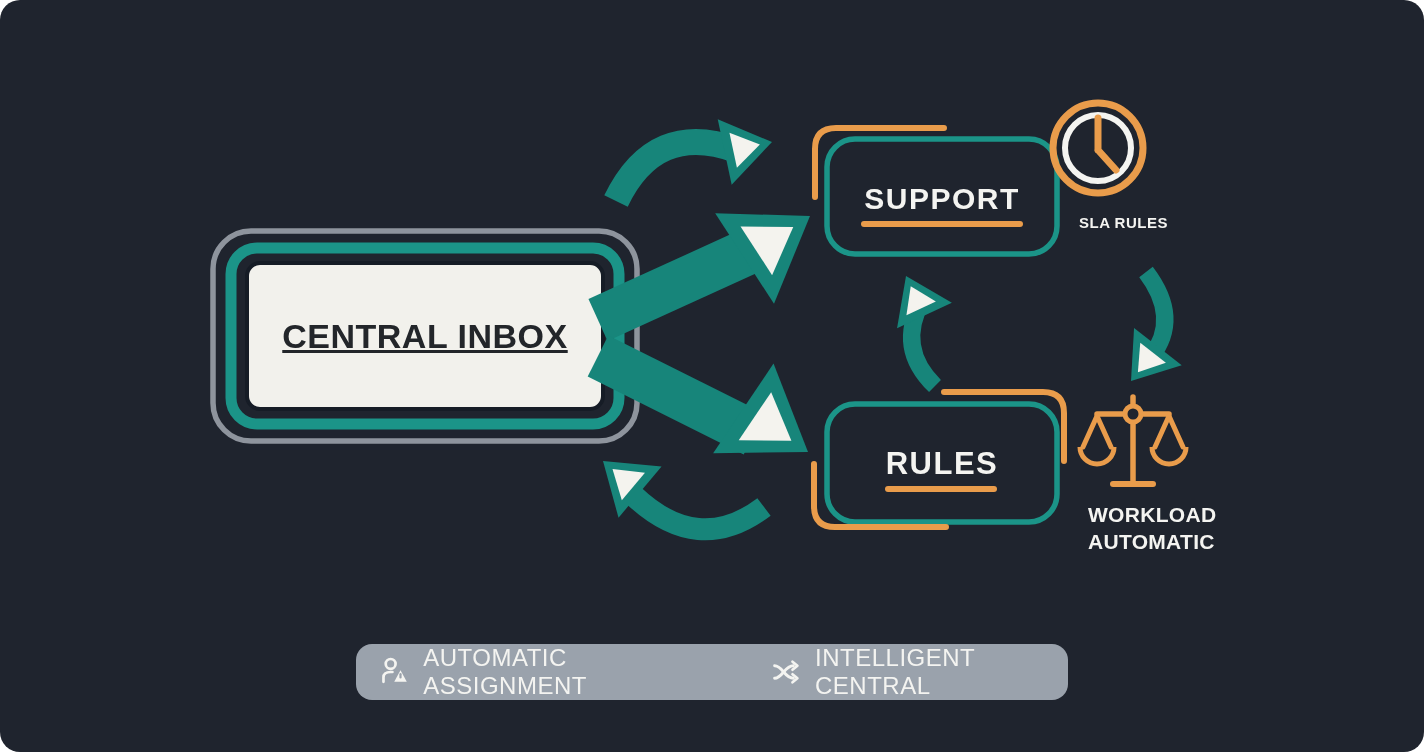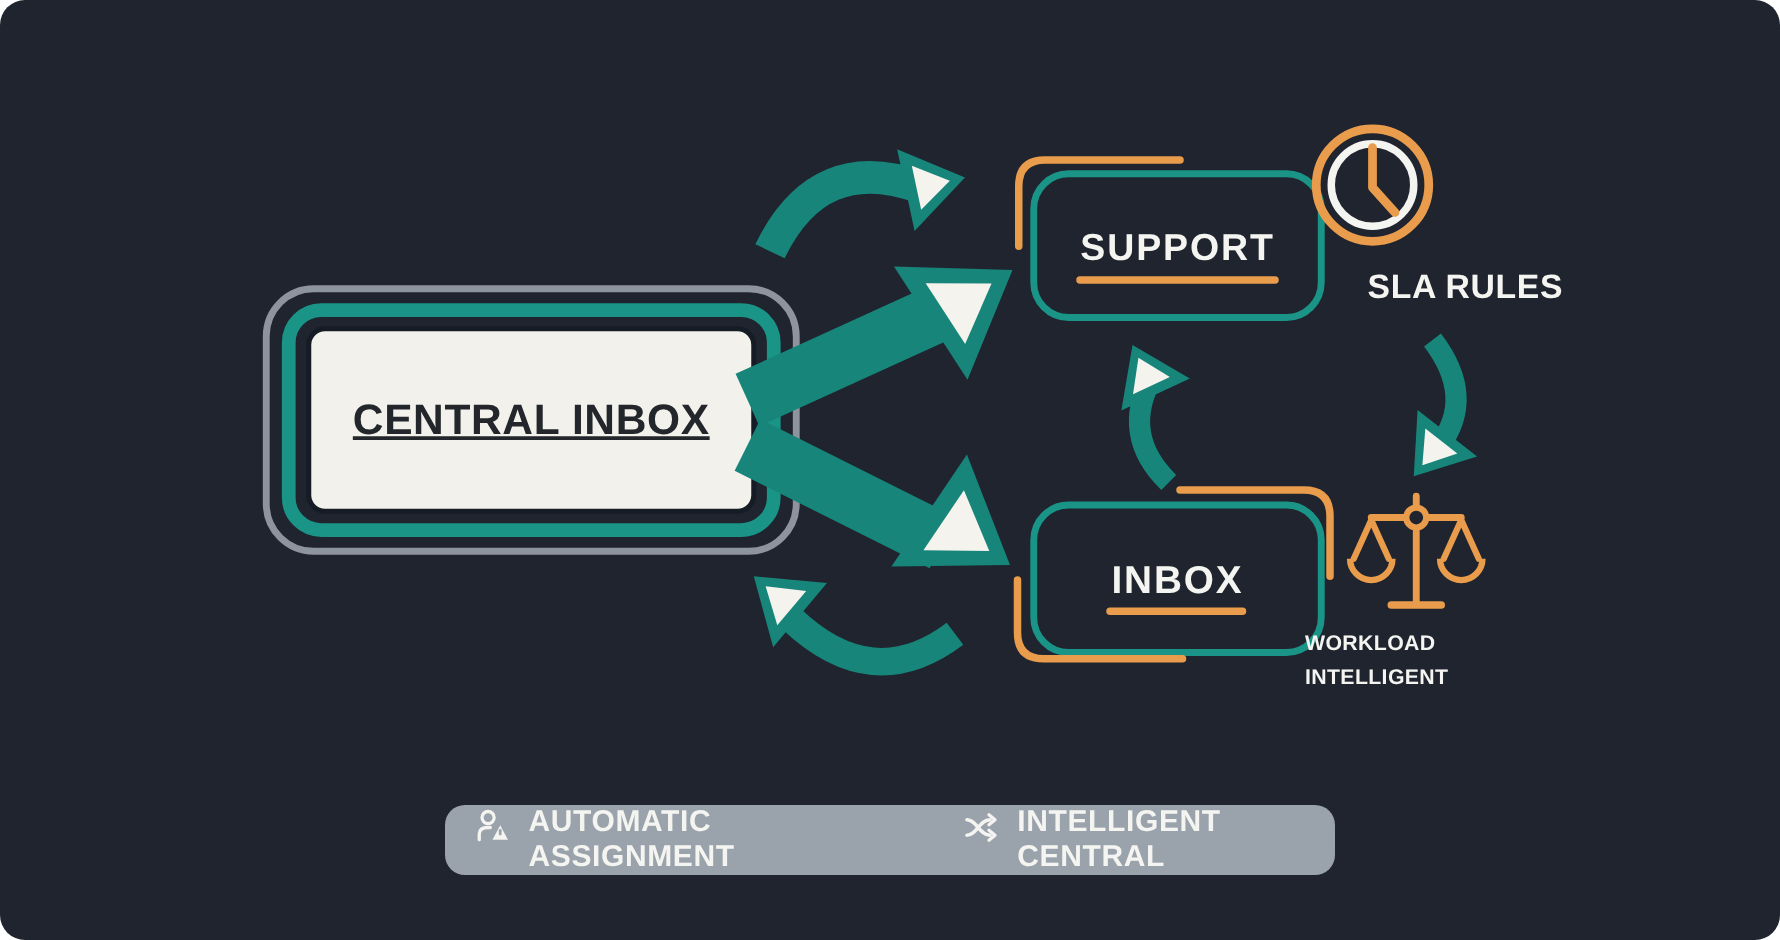--- a/index.html
+++ b/index.html
@@ -20,27 +20,27 @@
   .so{stroke:var(--orange);fill:none;}
   .sw{stroke:var(--text-light);fill:none;}
   .sg{stroke:var(--gray-border);fill:none;}
   .label{position:absolute;font-weight:bold;color:var(--text-light);}
   .central-label{
     left:247px;top:263px;width:356px;height:146px;display:flex;align-items:center;
     justify-content:center;font-size:34px;color:var(--text-dark);letter-spacing:.5px;text-decoration:underline;
   }
   .support-label{left:827px;top:176px;width:230px;height:46px;display:flex;align-items:center;justify-content:center;font-size:30px;letter-spacing:1.5px;}
   .sales-label{left:827px;top:441px;width:230px;height:46px;display:flex;align-items:center;justify-content:center;font-size:31px;letter-spacing:1.5px;}
-  .sla-label{left:1079px;top:214px;font-size:27px;letter-spacing:.5px;margin-left:15px;}
-  .workload-label{left:1044px;top:501px;font-size:17px;line-height:27px;letter-spacing:.3px;}
+  .sla-label{left:1079px;top:214px;font-size:15px;letter-spacing:.5px;}
+  .workload-label{left:1088px;top:501px;font-size:21px;line-height:27px;letter-spacing:.3px;}
   .footer{
     position:absolute;left:356px;top:644px;width:712px;height:56px;background:var(--footer-bg);
     border-radius:16px;display:flex;align-items:center;justify-content:center;gap:44px;
   }
-  .footer-item{display:flex;gap:12px;font-weight:bold;color:var(--text-light);font-size:24px;letter-spacing:.5px;padding-left:23px;}
+  .footer-item{display:flex;align-items:center;gap:12px;font-weight:normal;color:var(--text-light);font-size:24px;letter-spacing:.5px;padding-left:23px;}
   .footer-icon{display:block;}
 </style>
 </head>
 <body>
 
 <div class="canvas">
 
   <svg class="diagram-svg" viewBox="0 0 1424 752">
     <defs>
       <g id="ah">
@@ -107,25 +107,25 @@
       <path class="so" stroke-width="5" stroke-linecap="round" d="M 1097 416 L 1083 447 M 1097 416 L 1111 447"></path>
       <path class="so" stroke-width="5" stroke-linecap="round" d="M 1169 416 L 1155 447 M 1169 416 L 1183 447"></path>
       <path class="so" stroke-width="5" d="M 1080 447 A 17 17 0 0 0 1114 447"></path>
       <path class="so" stroke-width="5" d="M 1152 447 A 17 17 0 0 0 1186 447"></path>
       <path class="so" stroke-width="6" stroke-linecap="round" d="M 1113 484 L 1153 484"></path>
     </g>
   </svg>
 
   <div class="label central-label">CENTRAL INBOX</div>
   <div class="label support-label">SUPPORT</div>
-  <div class="label sales-label">INBOX</div>
+  <div class="label sales-label">RULES</div>
   <div class="label sla-label">SLA RULES</div>
   <div class="label workload-label">
     <div>WORKLOAD</div>
-    <div>INTELLIGENT</div>
+    <div>AUTOMATIC</div>
   </div>
 
   <div class="footer">
     <div class="footer-item">
       <svg class="footer-icon" width="36" height="36" viewBox="0 0 36 36">
         <circle cx="13" cy="9" r="5.5" fill="none" stroke="var(--text-light)" stroke-width="3"></circle>
         <path d="M 5 29 L 5 24 Q 5 18 13 18 L 15 18" fill="none" stroke="var(--text-light)" stroke-width="3" stroke-linecap="round"></path>
         <path d="M 24 16 L 31 29 L 17 29 Z" fill="var(--text-light)"></path>
         <path d="M 24 20.5 L 24 24" stroke="var(--footer-bg)" stroke-width="2.5" stroke-linecap="round"></path>
       </svg>

